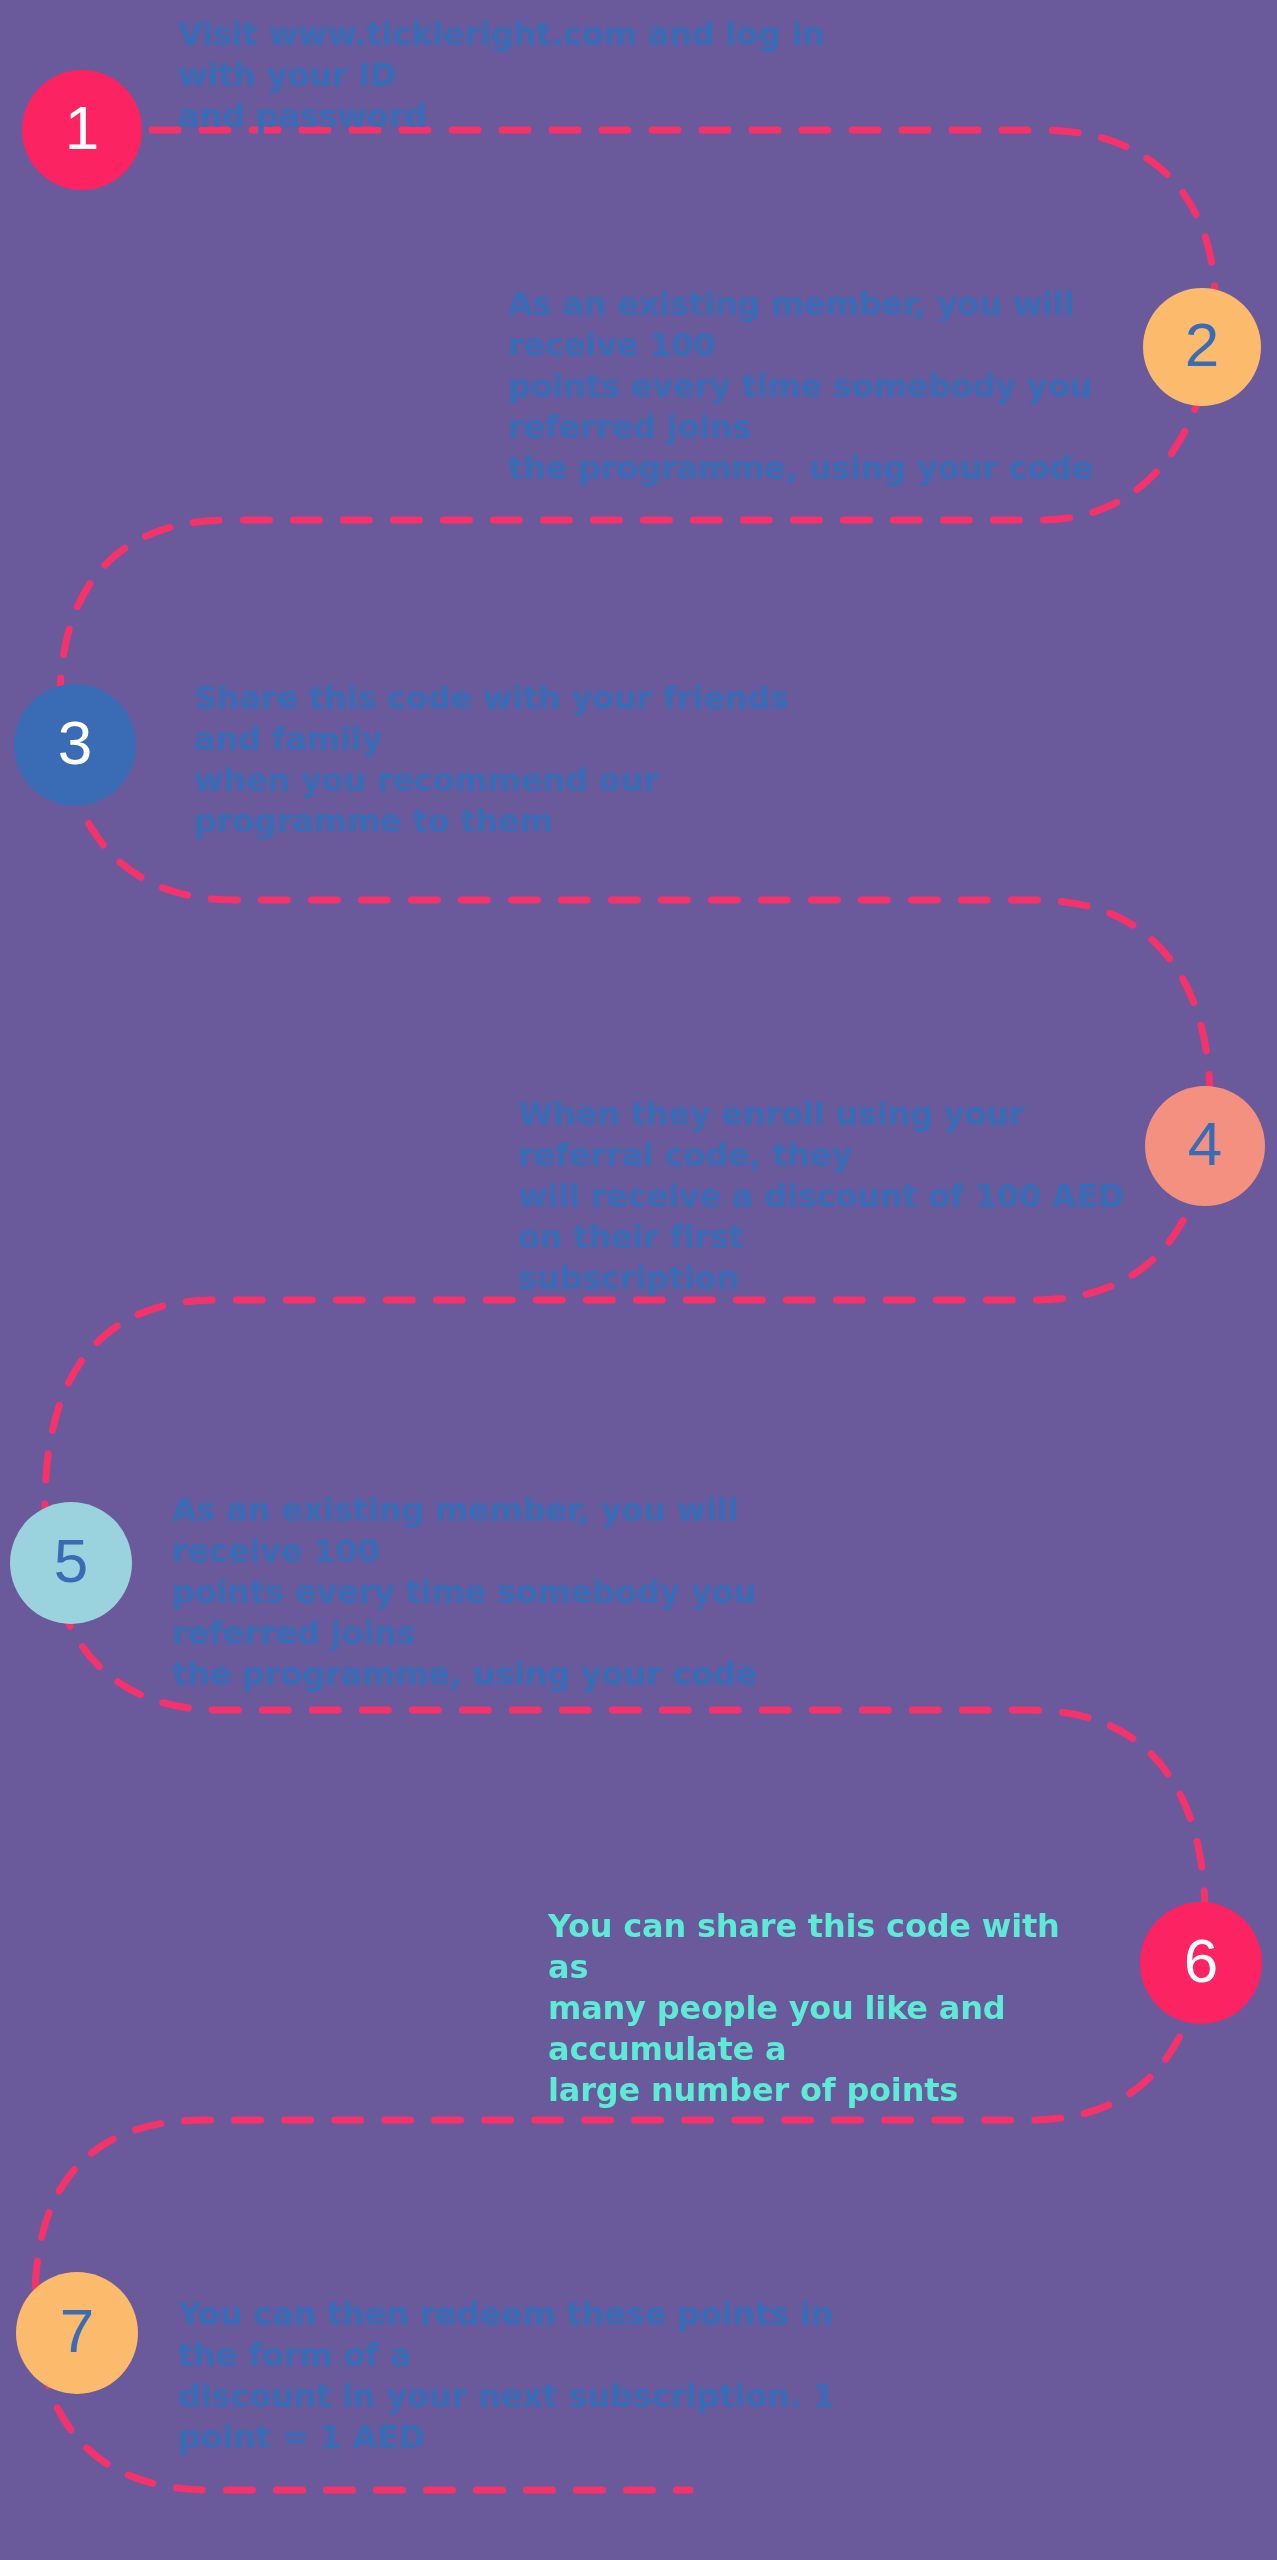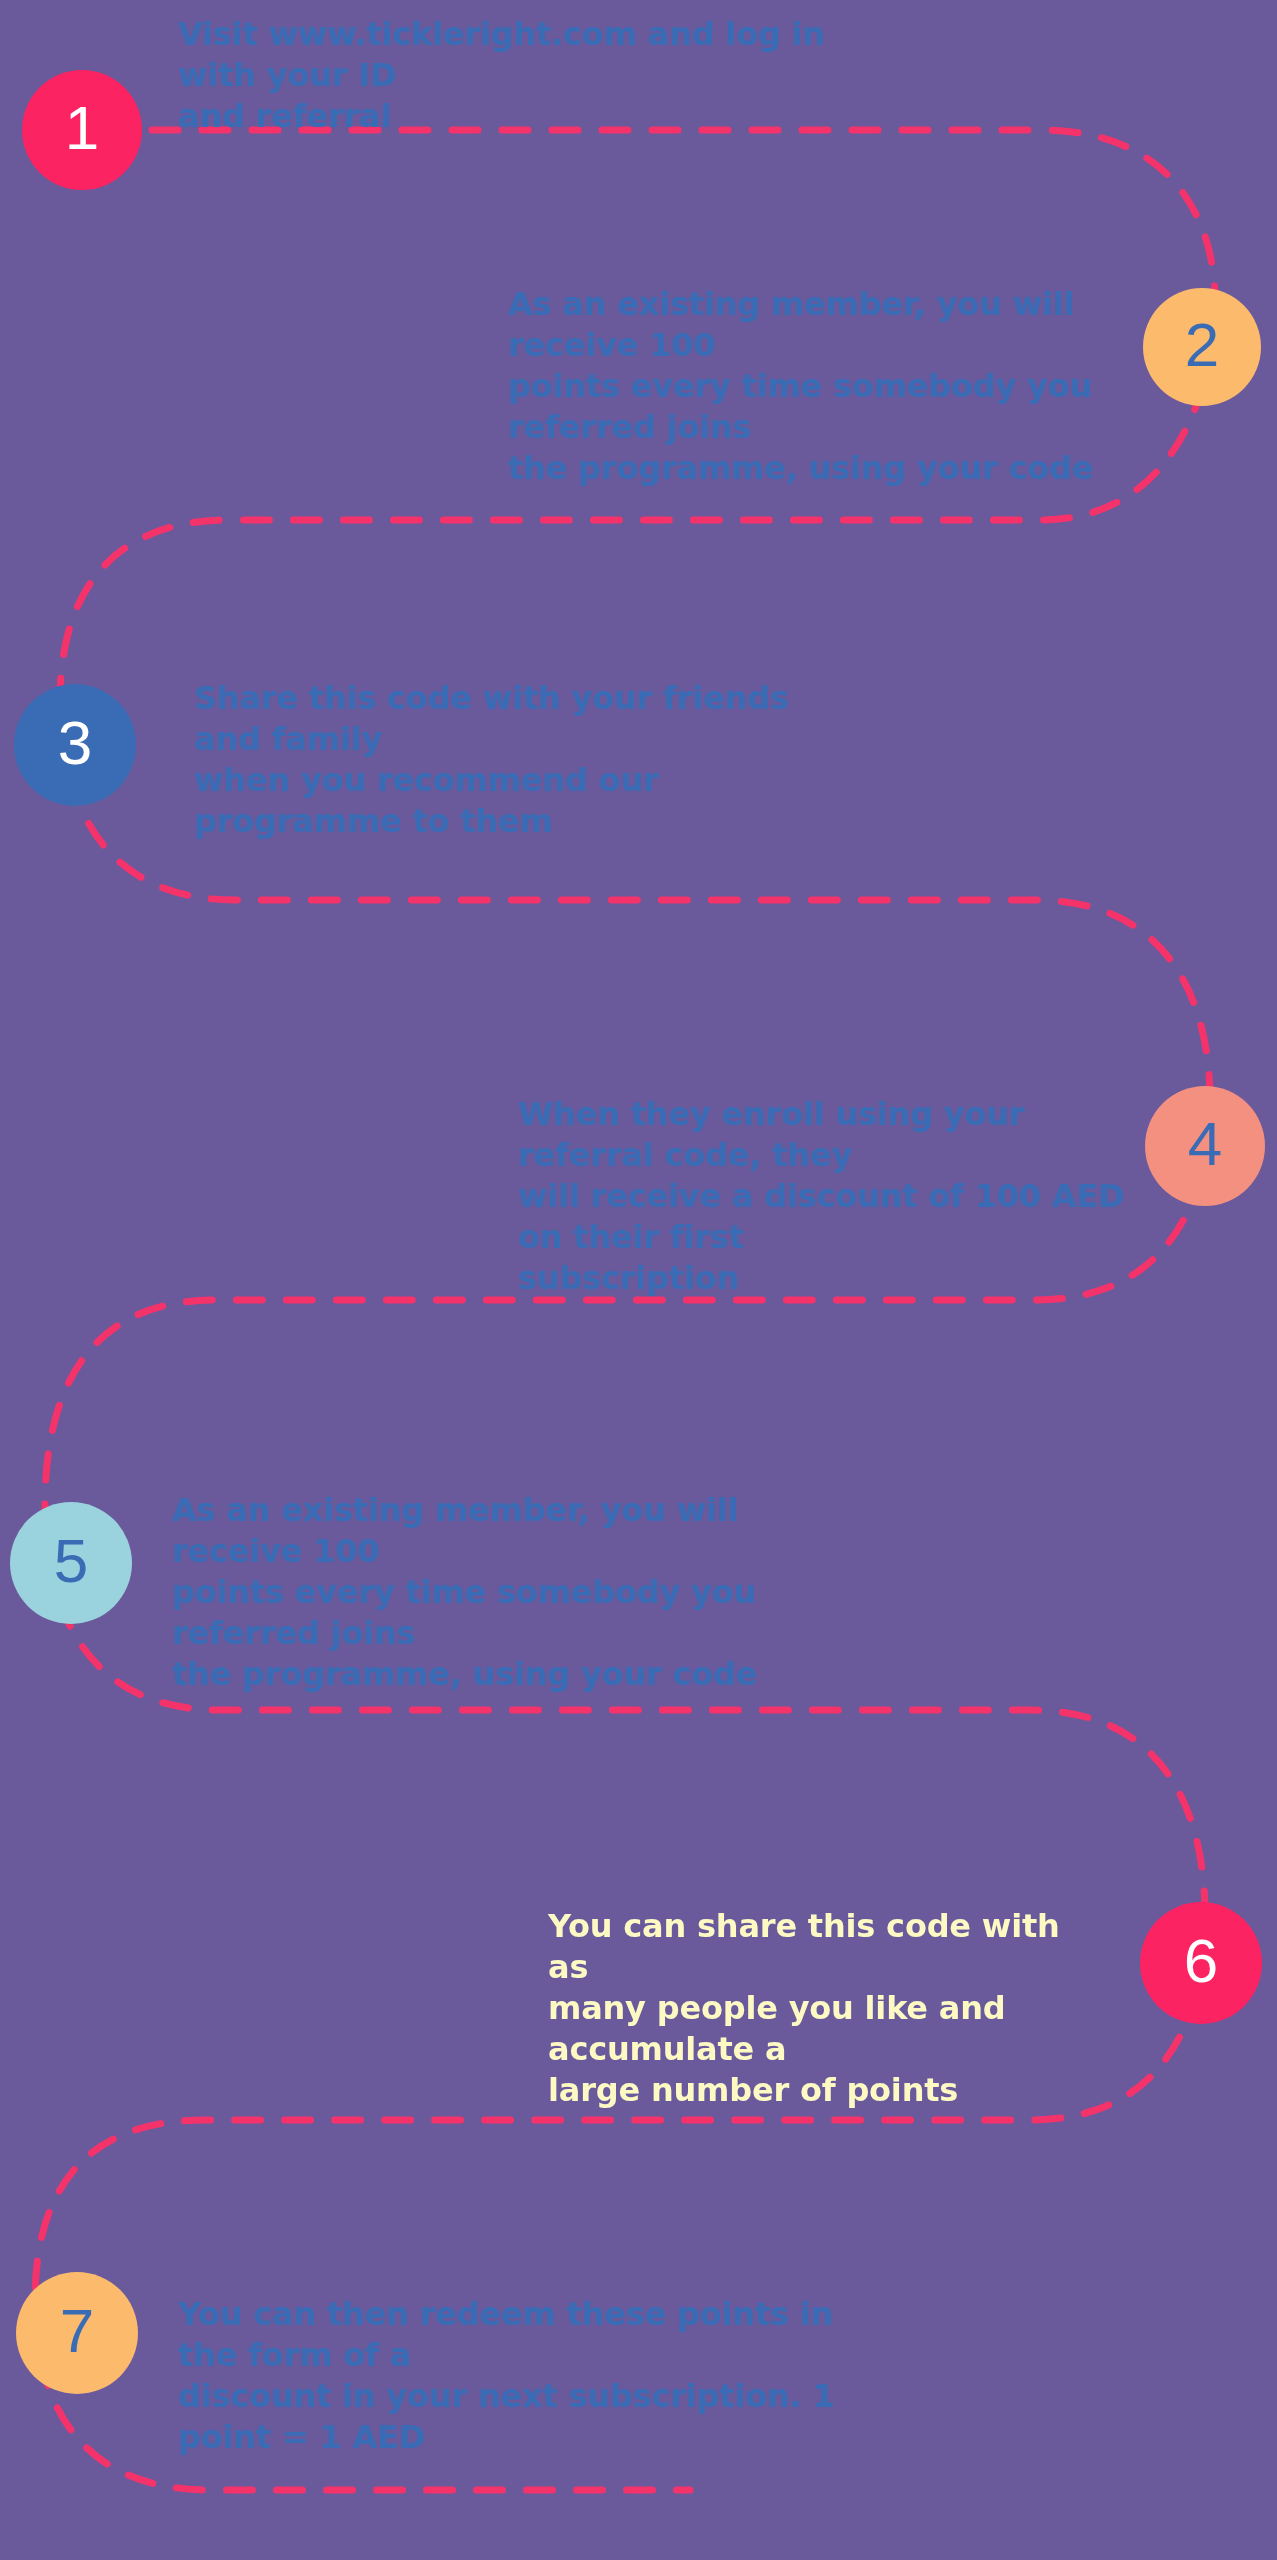--- a/index.html
+++ b/index.html
@@ -100,21 +100,21 @@
              C 65 2120 35 2215 35 2300
              C 35 2390 70 2490 210 2490
              L 690 2490" fill="none" stroke="#f5336b" stroke-width="7" stroke-linecap="round" stroke-dasharray="26 24"></path>
   </svg>
 
   <div class="step">
     <div class="bubble" id="bubble-1" style="background: rgb(251, 35, 97); color: rgb(255, 255, 255);">
       <span class="bubble-num">1</span>
     </div>
     <div class="caption" id="caption-1" style="color: rgb(58, 108, 182);">Visit www.tickleright.com and log in with your ID
-and referral</div>
+and password</div>
   </div>
 
   <div class="step">
     <div class="bubble" id="bubble-2" style="background: rgb(251, 186, 108); color: rgb(58, 108, 182);">
       <span class="bubble-num">2</span>
     </div>
     <div class="caption" id="caption-2" style="color: rgb(58, 108, 182);">As an existing member, you will receive 100
 points every time somebody you referred joins
 the programme, using your code</div>
   </div>
@@ -142,21 +142,21 @@
     </div>
     <div class="caption" id="caption-5" style="color: rgb(58, 108, 182);">As an existing member, you will receive 100
 points every time somebody you referred joins
 the programme, using your code</div>
   </div>
 
   <div class="step">
     <div class="bubble" id="bubble-6" style="background: rgb(251, 35, 97); color: rgb(255, 255, 255);">
       <span class="bubble-num">6</span>
     </div>
-    <div class="caption" id="caption-6" style="color: #fef9c3;">You can share this code with as
+    <div class="caption" id="caption-6" style="color: #5eead4;">You can share this code with as
 many people you like and accumulate a
 large number of points</div>
   </div>
 
   <div class="step">
     <div class="bubble" id="bubble-7" style="background: rgb(251, 186, 108); color: rgb(58, 108, 182);">
       <span class="bubble-num">7</span>
     </div>
     <div class="caption" id="caption-7" style="color: rgb(58, 108, 182);">You can then redeem these points in the form of a
 discount in your next subscription. 1 point = 1 AED</div>

